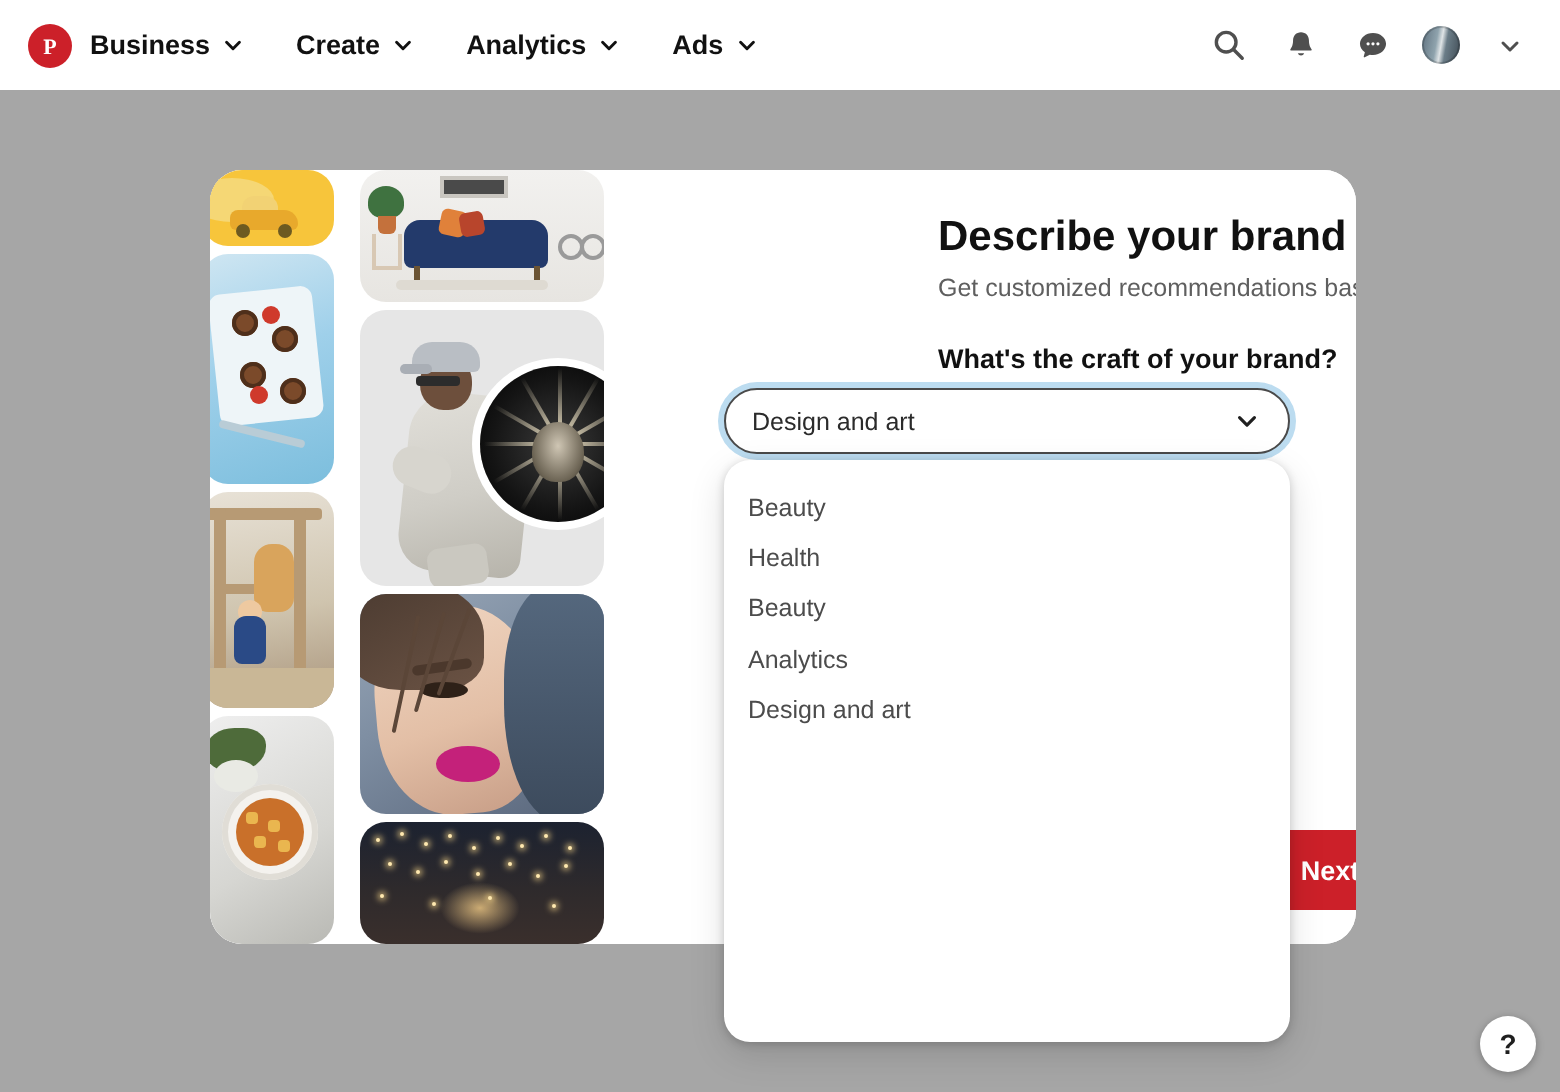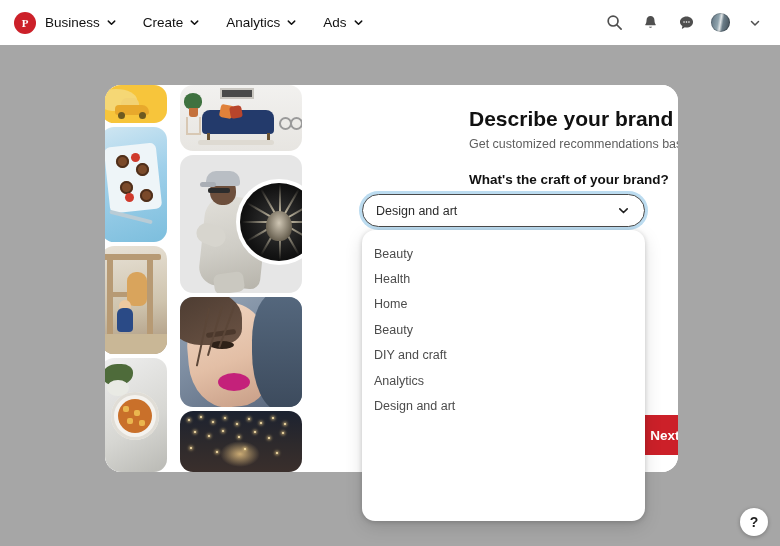--- a/index.html
+++ b/index.html
@@ -39,21 +39,21 @@
     align-items: center;
     justify-content: center;
     margin-right: 9px;
     flex: none;
   }
   .pin-logo svg { display:block; }
   .nav-item {
     display: flex;
     align-items: center;
     font-size: 13.5px;
-    font-weight: normal;
+    font-weight: bold;
     color: #111111;
     margin-right: 26px;
     white-space: nowrap;
     cursor: pointer;
   }
   .nav-item .caret { margin-left: 6px; display:flex; align-items:center; }
   .nav-right {
     margin-left: auto;
     display: flex;
     align-items: center;
@@ -688,20 +688,18 @@
   <span id="select-caret">
     <svg width="13" height="13" viewBox="0 0 14 14" aria-hidden="true">
       <path d="M3 5.2L7 9.2L11 5.2" stroke="#1f1f1f" stroke-width="1.7" fill="none" stroke-linecap="round" stroke-linejoin="round"></path>
     </svg>
   </span>
 </div>
 
 <div id="dropdown-list">
   <div class="dropdown-option">Beauty</div>
   <div class="dropdown-option">Health</div>
-  <div class="dropdown-option">Home</div>
   <div class="dropdown-option">Beauty</div>
-  <div class="dropdown-option">DIY and craft</div>
   <div class="dropdown-option">Analytics</div>
   <div class="dropdown-option">Design and art</div>
 </div>
 
 <div id="help-button">?</div>
 
 </body></html>

